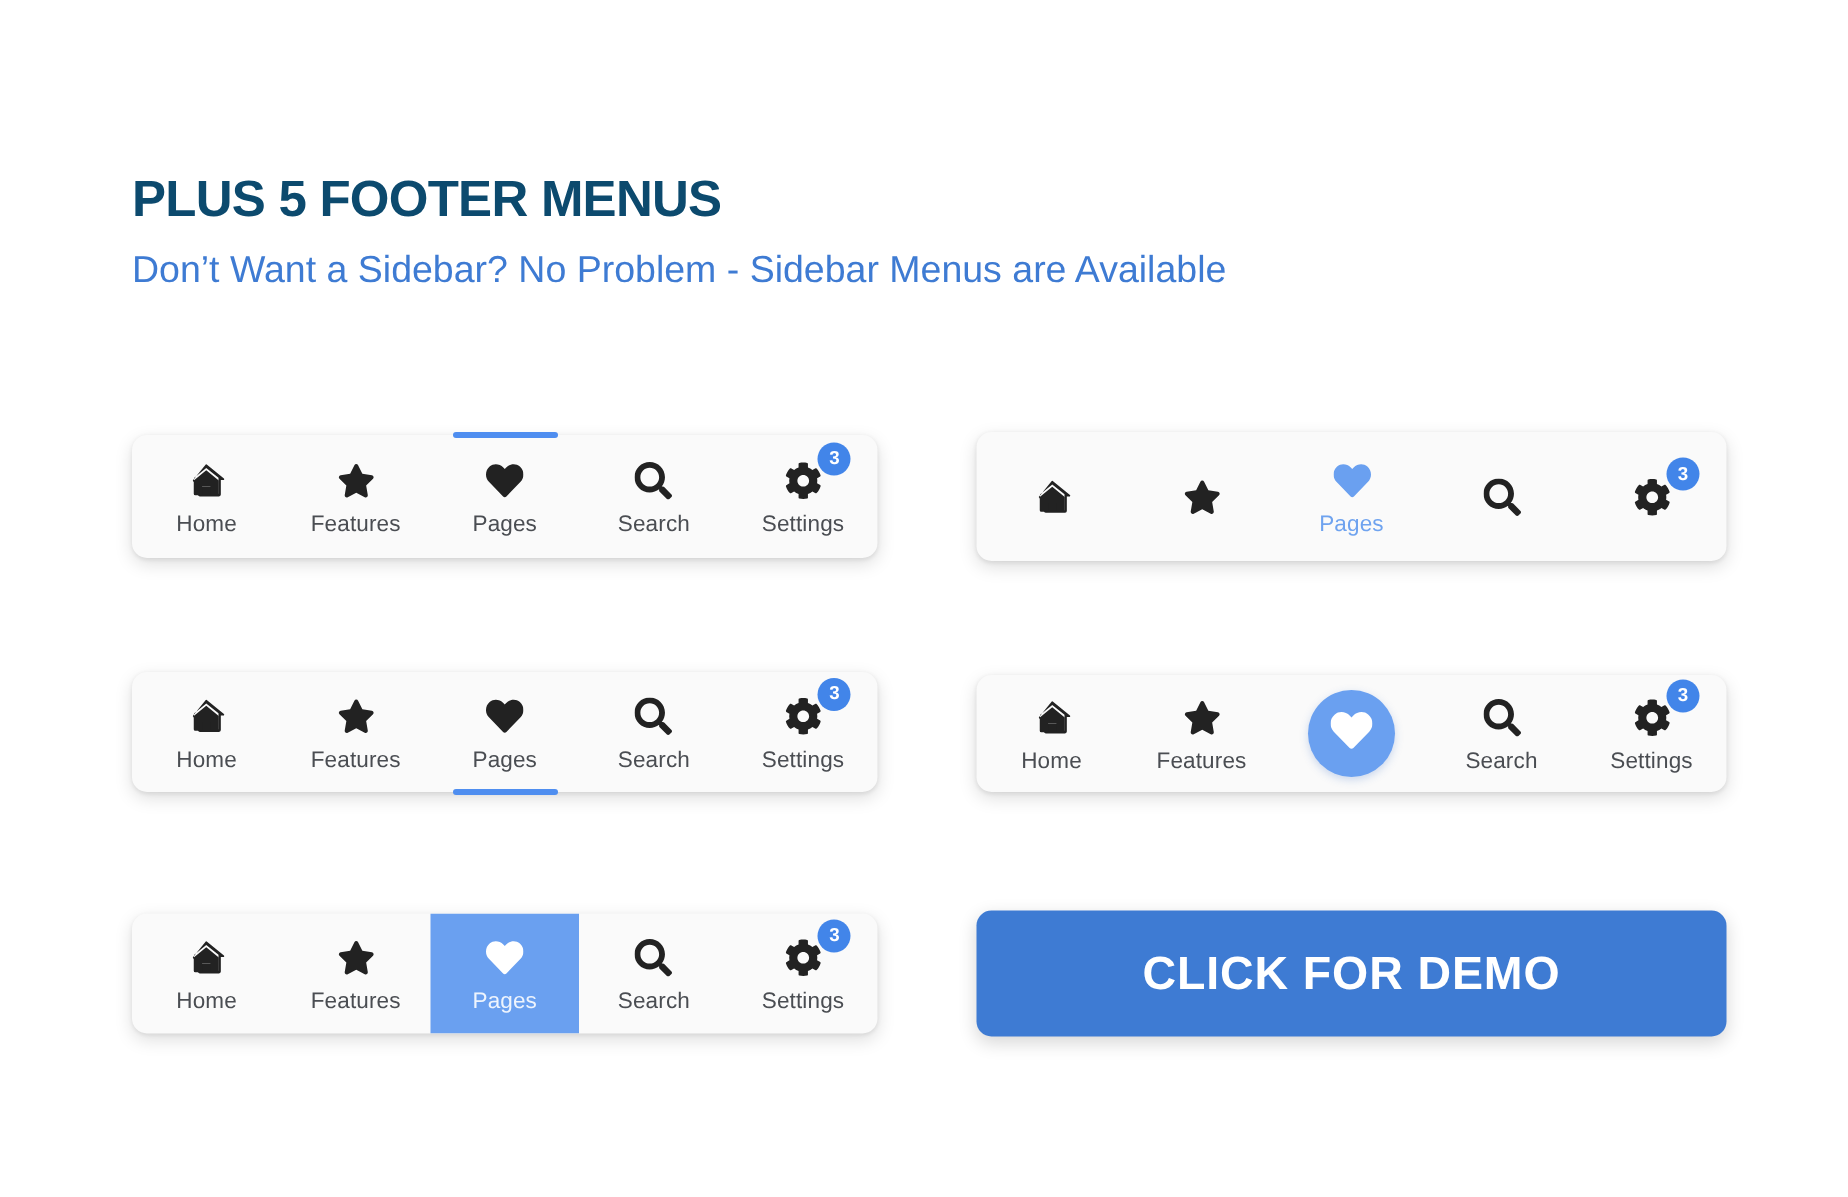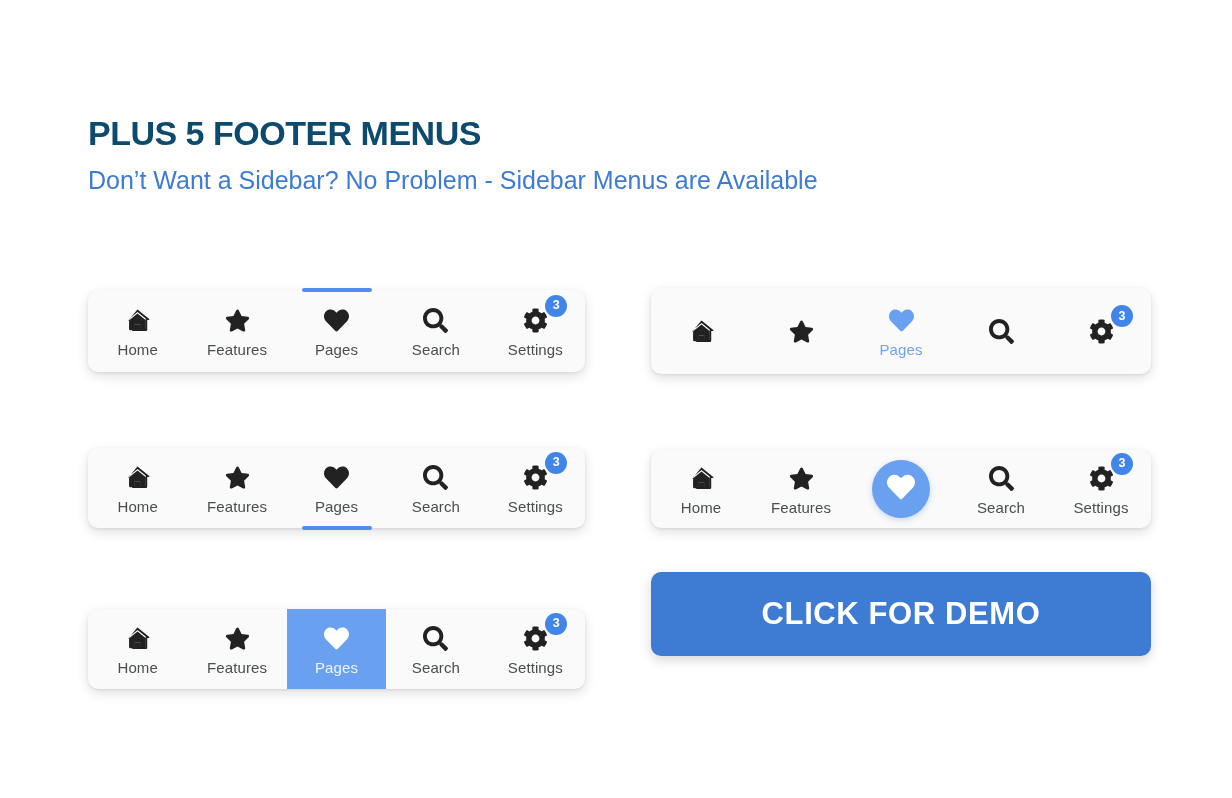--- a/index.html
+++ b/index.html
@@ -99,21 +99,21 @@
   
   #bar1 { left: 88px;  top: 290px; width: 497px; height: 82px; }
   #bar2 { left: 651px; top: 288px; width: 500px; height: 86px; }
   #bar3 { left: 88px;  top: 448px; width: 497px; height: 80px; }
   #bar4 { left: 651px; top: 450px; width: 500px; height: 78px; }
   #bar5 { left: 88px;  top: 609px; width: 497px; height: 80px; }
 
   
   .demo-btn {
     position: absolute;
-    left: 651px; top: 572px;
+    left: 651px; top: 607px;
     width: 500px; height: 84px;
     background: #3e7bd3;
     border: none;
     border-radius: 10px;
     color: #ffffff;
     font-family: "Liberation Sans", sans-serif;
     font-size: 31px;
     font-weight: 700;
     letter-spacing: 0.6px;
     cursor: pointer;

